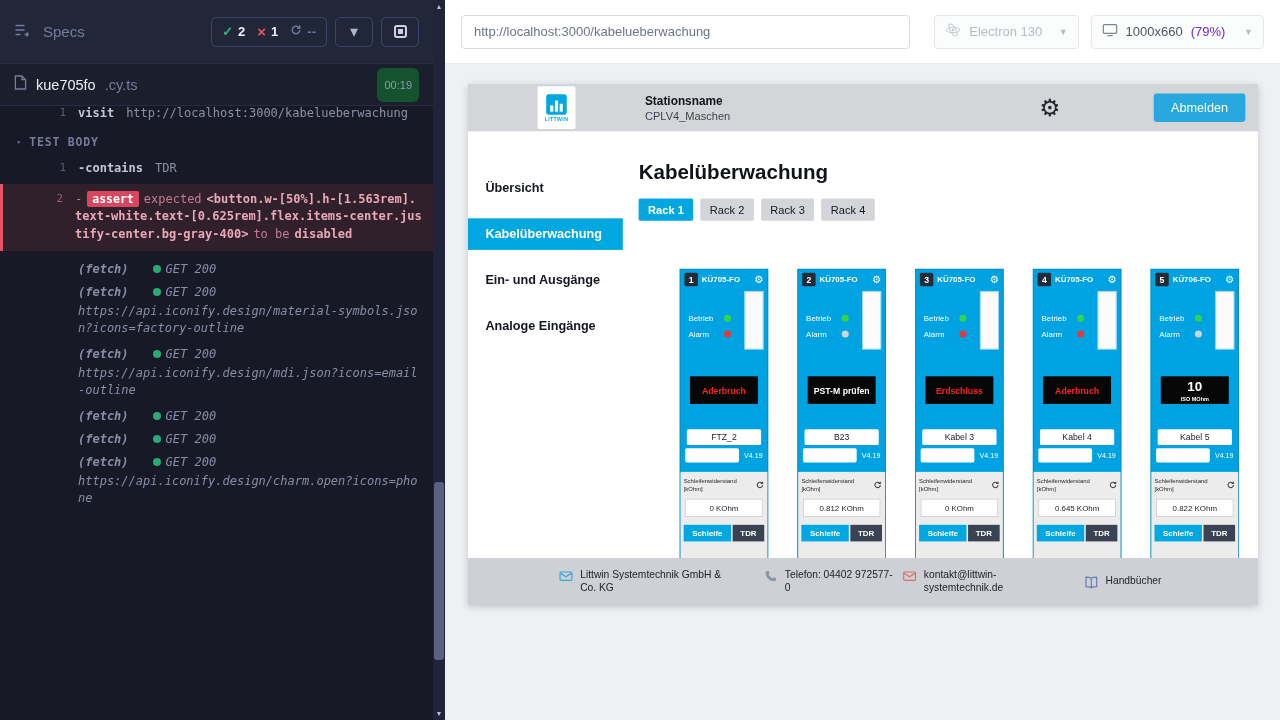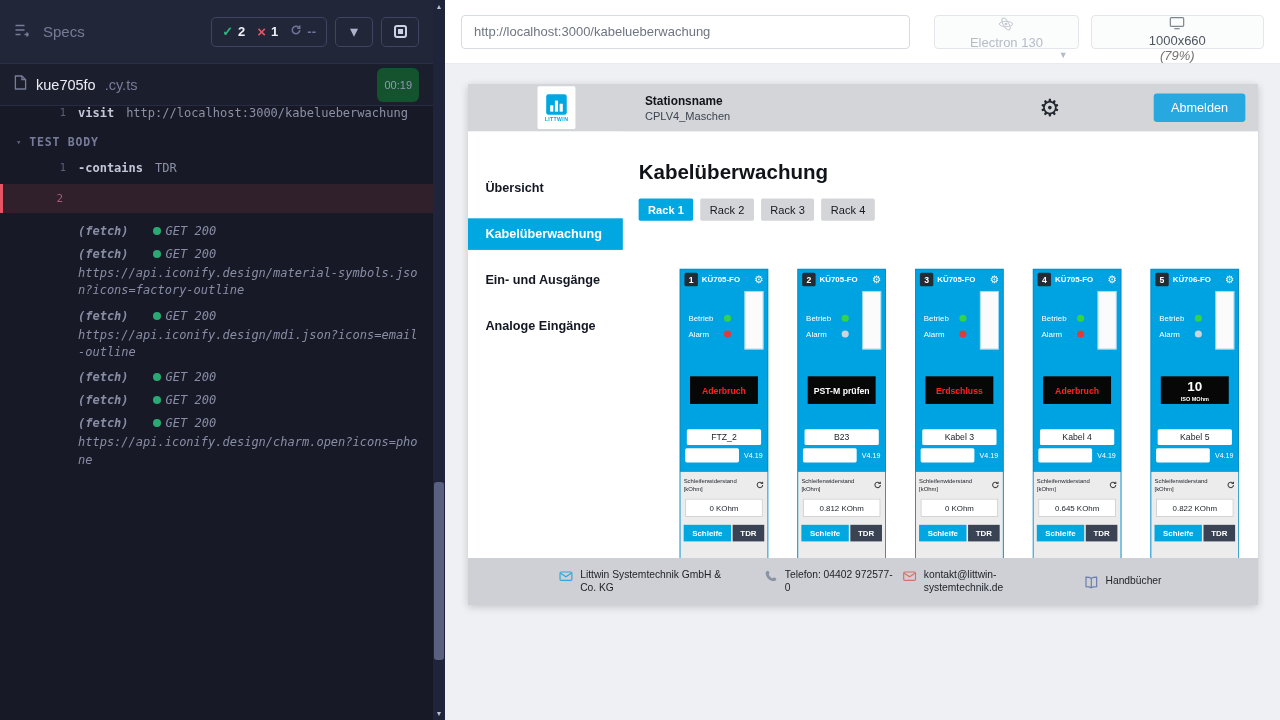--- a/index.html
+++ b/index.html
@@ -70,24 +70,24 @@
   .sb-thumb { position:absolute; left:1px; width:10px; top:482px; height:178px; background:#5a6080; border-radius:3px; cursor:pointer; }
 
   
   .stage { flex:1; display:flex; flex-direction:column; min-width:0; }
   .urlbar { height:64px; flex:none; background:#fff; border-bottom:1px solid #e8eaed;
             display:flex; align-items:center; padding:0 16px; gap:12px; }
   .url-input { width:462px; height:34px; border:1px solid #d8dbe0; border-radius:4px; background:#fff;
                display:flex; align-items:center; padding:0 12px; color:#6e7681; font-size:13px; }
   .spacer { flex:1; }
   .select { height:34px; border:1px solid #e3e6ea; border-radius:4px; background:#fbfcfc;
-            display:flex; align-items:center; padding:0 10px; font-size:13px; cursor:pointer;flex-direction:column; }
+            display:flex; align-items:center; gap:8px; padding:0 10px; font-size:13px; cursor:pointer; }
   .browser-select { width:148px; color:#b6bcc6; }
   .viewport-select { width:178px; color:#4f565f; }
-  .zoom { color:#737373;font-style:italic; }
+  .zoom { color:#6d28d9; }
   .chev { color:#b6bcc6; font-size:9px; margin-left:auto; }
 
   .canvas { flex:1; display:flex; justify-content:center; align-items:flex-start; padding-top:20px; background:#eef0f3; }
   .app-outer { width:790px; height:521px; overflow:hidden; background:#fff; box-shadow:0 2px 8px rgba(0,0,0,0.18); }
   .app { width:1000px; height:660px; transform:scale(0.79); transform-origin:0 0;
          display:flex; flex-direction:column; background:#fff; }
 
   .app-header { height:60px; flex:none; background:#d3d5d9; display:flex; align-items:center; }
   .logo { margin-left:88px; width:48px; height:54px; background:#fff; display:flex; flex-direction:column;
           align-items:center; justify-content:center; gap:2px; border-radius:2px; }
@@ -229,20 +229,23 @@
 
     <div class="line">
       <span class="ln">1</span>
       <span class="lbody">
         <span class="cmd-name">-contains</span><span class="arg">TDR</span>
       </span>
     </div>
 
     <div class="assert">
       <span class="ln">2</span>
+      <div class="lbody">
+        <span>-</span><span class="badge">assert</span><span>expected</span><span class="hl">&lt;button.w-[50%].h-[1.563rem].text-white.text-[0.625rem].flex.items-center.justify-center.bg-gray-400&gt;</span><span>to be</span><span class="hl">disabled</span>
+      </div>
     </div>
 
     <div class="fetch">
       <div class="fetch-head">
         <span class="fetch-label">(fetch)</span>
         <span class="dot-green"></span>
         <span>GET 200</span>
       </div>
     </div>
     <div class="fetch">

